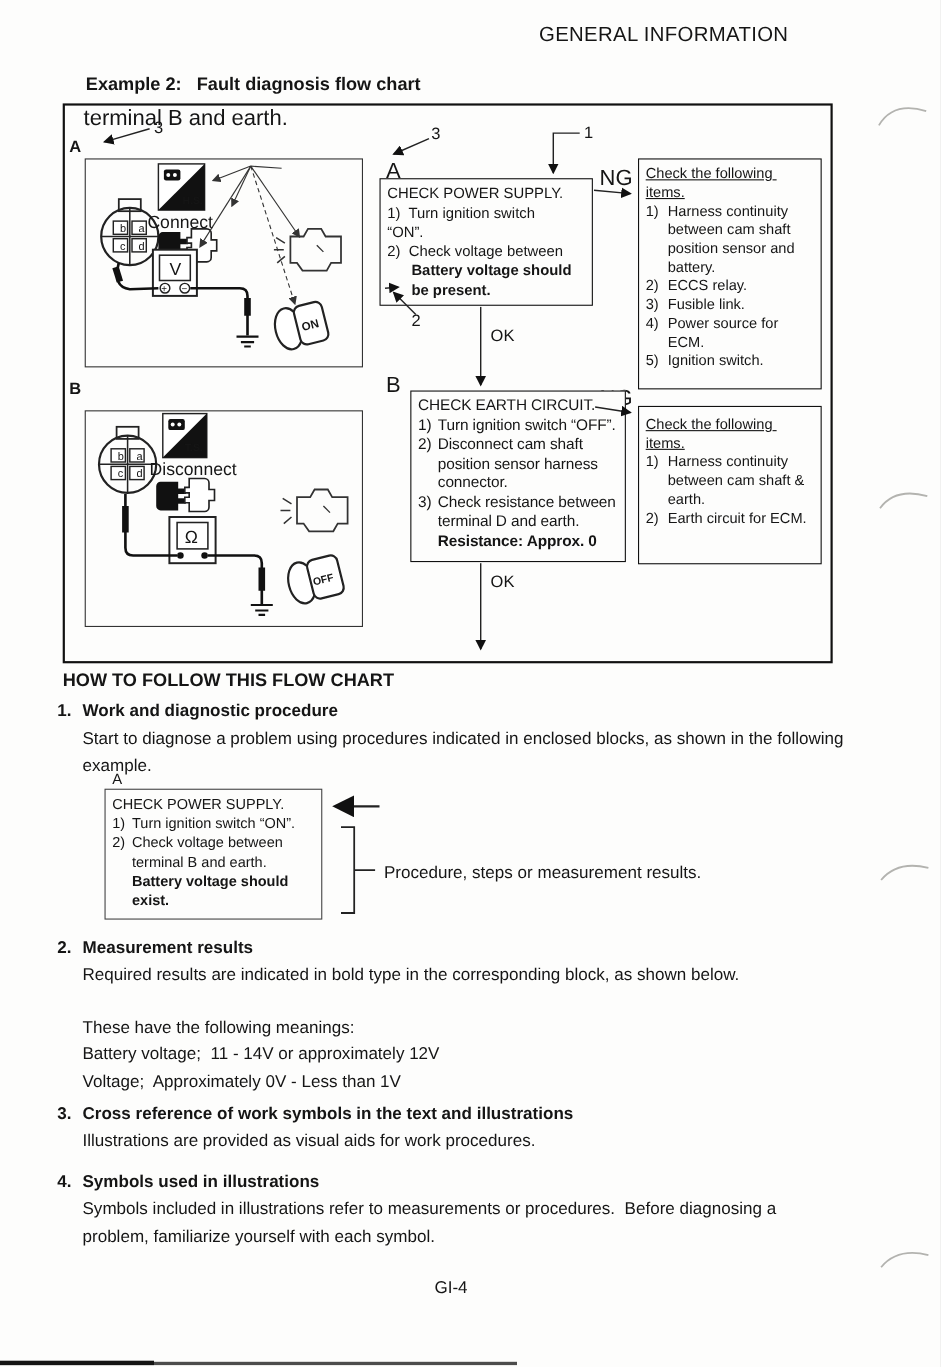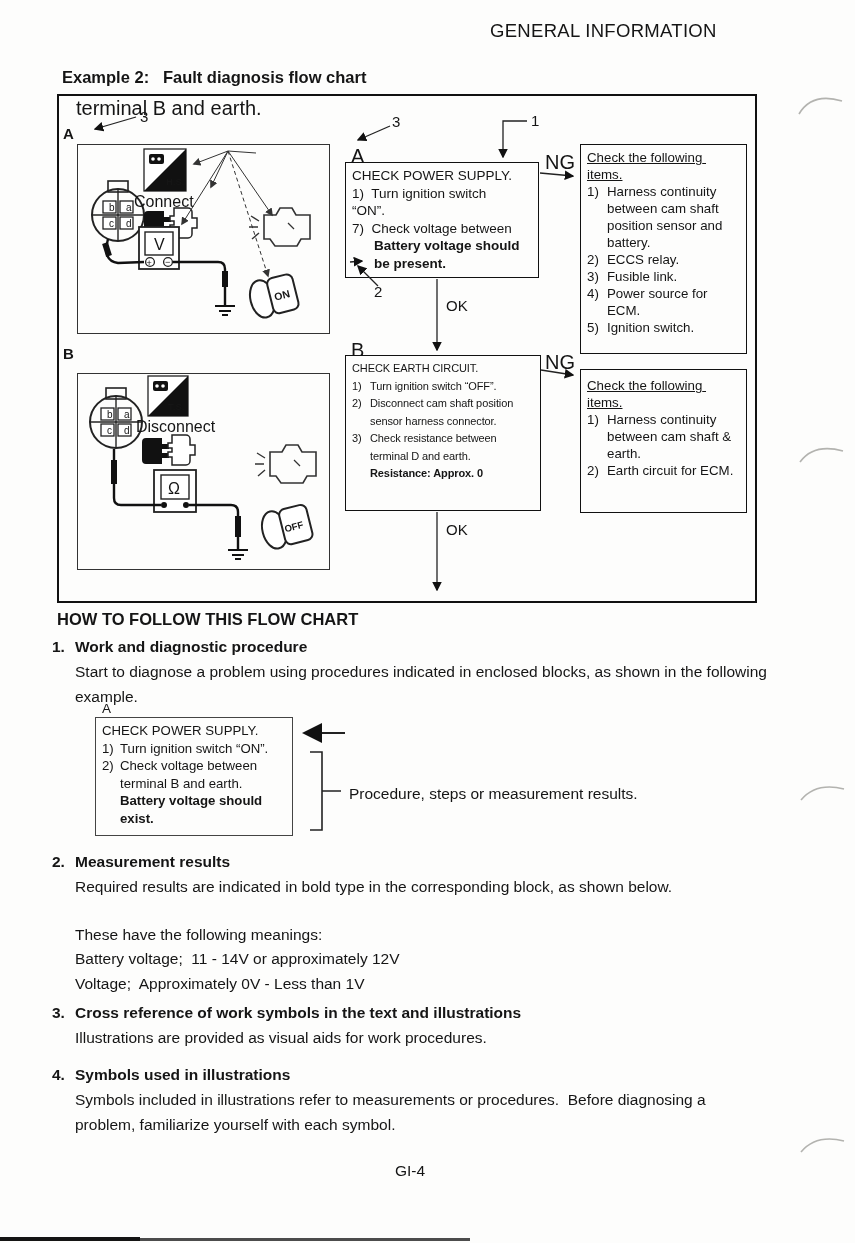--- a/index.html
+++ b/index.html
@@ -12,38 +12,38 @@
   .t15{font-size:15.5px;line-height:25px;}
   .t14{font-size:20px;}
   .t13{font-size:13.5px;}
   .lab{font-size:15px;}
   .frame{position:absolute;border:2px solid #111;}
   .dbox{position:absolute;border:1.5px solid #333;background:#fdfdfc;}
   .fbox{position:absolute;border:1.5px solid #111;background:#fdfdfc;padding:4px 6px;box-sizing:border-box;}
   .fbox .ttl{white-space:pre-wrap;text-decoration:underline;}
   .pw{font-size:13.5px;line-height:17.5px;}
   .ngb{font-size:13.3px;line-height:17px;}
-  .eb{font-size:11px;line-height:17.5px;letter-spacing:-.1px;}
+  .eb{font-size:14px;line-height:17.5px;letter-spacing:-.1px;margin-left:28px;}
   .exb{font-size:13.2px;line-height:17.5px;}
   .li{display:flex;}
   .ln{flex:none;width:20px;white-space:pre;}
   .lt{flex:1;white-space:pre-wrap;}
   .ind{margin-left:22px;font-weight:700;}
   svg{position:absolute;left:0;top:0;}
   svg text{font-family:"Liberation Sans",sans-serif;fill:#151515;}
   .overlay{pointer-events:none;}
 </style>
 </head>
 <body>
 
 <div class="page">
 
   <div class="abs t18" style="left:490px;top:20px;width:272px;text-align:left">GENERAL INFORMATION</div>
 
-  <div class="abs t16 b" style="left:62px;top:68px">Example 2:   Fault diagnosis flow chart</div>
+  <div class="abs t16 b" style="left:78px;top:68px">Example 2:   Fault diagnosis flow chart</div>
 
   <div class="frame" style="left:57px;top:94px;width:696px;height:505px"></div>
 
   <div class="abs t14" style="left:76px;top:97px">terminal B and earth.</div>
 
   <div class="abs lab" style="left:140px;top:108px">3</div>
   <div class="abs lab b" style="left:63px;top:125px">A</div>
   <div class="abs lab b" style="left:63px;top:345px">B</div>
   <div class="abs lab" style="left:258px;top:145px">4</div>
   <div class="abs t14" style="left:351px;top:145px">A</div>
@@ -197,21 +197,21 @@
         <rect x="204" y="134" width="28" height="36" rx="6" fill="#fff" stroke="#222" stroke-width="2"></rect>
         <text x="206" y="157" font-size="9.5" font-weight="bold">OFF</text>
       </g>
     </svg>
   </div>
 
   <div class="fbox pw" style="left:345px;top:162px;width:194px;height:116px">
     <div style="white-space:pre-wrap">CHECK POWER SUPPLY.</div>
     <div style="white-space:pre-wrap">1)  Turn ignition switch</div>
     <div style="white-space:pre-wrap">“ON”.</div>
-    <div style="white-space:pre-wrap">7)  Check voltage between</div>
+    <div style="white-space:pre-wrap">2)  Check voltage between</div>
     <div class="ind">Battery voltage should</div>
     <div class="ind">be present.</div>
   </div>
 
   <div class="fbox ngb" style="left:580px;top:144px;width:167px;height:210px">
     <div class="ttl">Check the following items.</div>
     <div class="li">
         <span class="ln">1)</span>
         <span class="lt">Harness continuity between cam shaft position sensor and battery.</span>
       </div>

